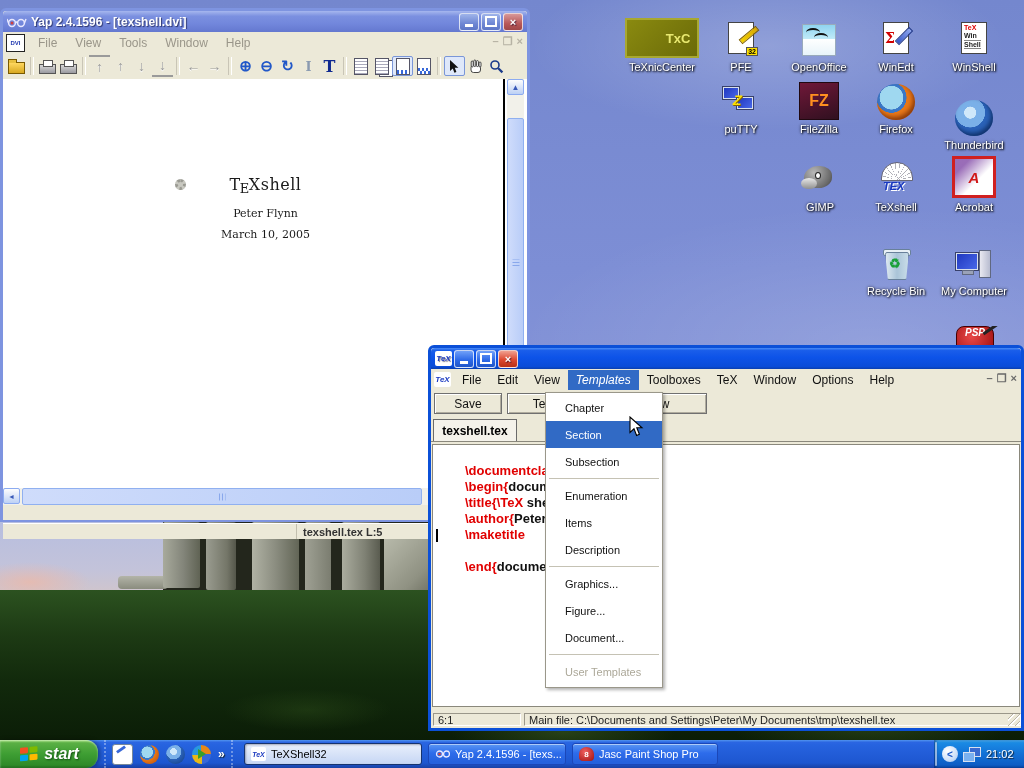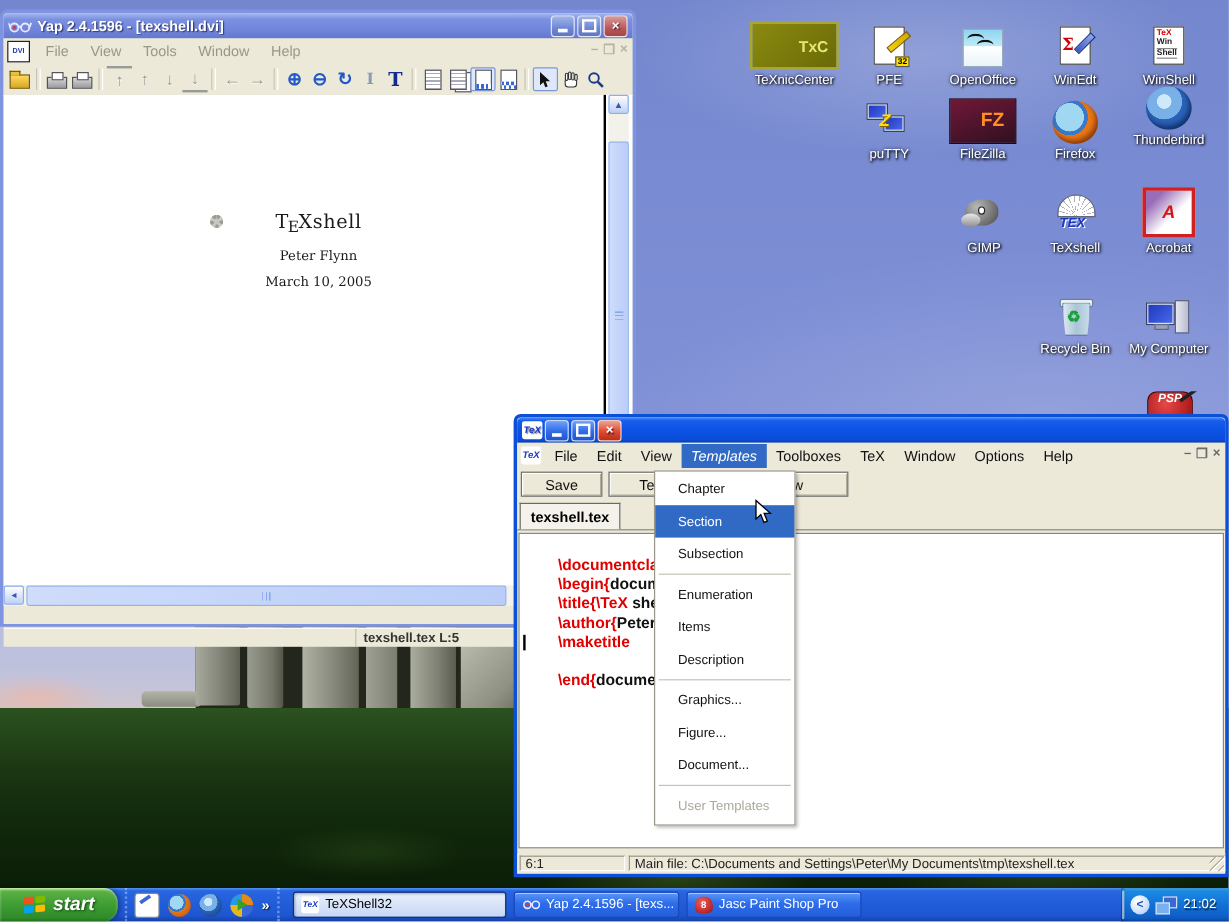--- a/index.html
+++ b/index.html
@@ -46,21 +46,21 @@
   .art-oo .card{position:absolute;left:2px;top:2px;width:32px;height:30px;background:linear-gradient(180deg,#8fd4f0 0%,#bfeaf8 45%,#fff 46%,#e8f4fa 100%);border:1px solid #9ab;}
   .bird{position:absolute;width:14px;height:7px;border-top:2.5px solid #111;border-radius:50% 50% 0 0;}
   .art-we .sigma{position:absolute;left:8px;top:8px;color:#d00000;font-weight:bold;font-size:14px;font-family:"DejaVu Serif",serif;}
   .penblue{position:absolute;width:18px;height:4px;background:linear-gradient(90deg,#3858c8,#90a8f0);transform:rotate(-45deg);right:1px;top:11px;border:1px solid #203888;}
   .art-ws .t1{position:absolute;left:9px;top:2px;font-size:7px;font-weight:bold;color:#d00;}
   .art-ws .t2{position:absolute;left:9px;top:10px;font-size:7px;font-weight:bold;color:#222;}
   .art-ws .t3{position:absolute;left:9px;top:18px;font-size:7px;font-weight:bold;color:#222;border-top:1px solid #888;border-bottom:1px solid #888;}
   .mon{position:absolute;width:16px;height:12px;background:#d8e0ec;border:1px solid #38406a;}
   .mon .scr{position:absolute;inset:1px;background:linear-gradient(135deg,#2038c0,#4868e8);}
   .art-putty .bolt{position:absolute;left:12px;top:8px;width:12px;height:12px;color:#ffe000;font-weight:bold;font-size:14px;text-shadow:1px 1px 0 #806000;transform:skewX(-15deg);}
-  .art-fz{background:linear-gradient(160deg,#701838 0%,#301020 100%);border:1px solid #200810;display:flex;align-items:center;justify-content:center;color:#ff9020;font-weight:bold;font-size:16px;padding-left:16px;}
+  .art-fz{background:linear-gradient(160deg,#701838 0%,#301020 100%);border:1px solid #200810;display:flex;align-items:center;justify-content:center;color:#ff9020;font-weight:bold;font-size:16px;}
   .art-ffx{border-radius:50%;background:radial-gradient(circle at 38% 38%,#9fd8f0 0 36%,#3a78c8 37% 46%,#e87818 47% 75%,#b84808 100%);box-shadow:inset -2px -3px 4px rgba(80,20,0,.6);}
   .art-tb{border-radius:50%;background:radial-gradient(circle at 40% 35%,#cfe8fa 0 18%,#7ab0e8 19% 45%,#2a62b8 46% 80%,#123a80 100%);box-shadow:inset -2px -3px 4px rgba(0,20,60,.6);}
   .art-gimp .head{position:absolute;left:3px;top:4px;width:28px;height:22px;border-radius:55% 45% 50% 50%;background:radial-gradient(circle at 35% 30%,#b8b8b8,#6a6a6a 70%,#3c3c3c);}
   .art-gimp .snout{position:absolute;left:0px;top:16px;width:16px;height:11px;border-radius:50%;background:linear-gradient(180deg,#e8e8e8,#909090);}
   .art-gimp .eye{position:absolute;left:14px;top:10px;width:4px;height:5px;border-radius:50%;background:#fff;border:1px solid #222;}
   .art-shell .fan{position:absolute;left:4px;top:0;width:30px;height:17px;border-radius:30px 30px 0 0;
     background:repeating-conic-gradient(from -90deg at 50% 100%,#fff 0 14deg,#b0b0b8 14deg 17deg);border:1px solid #667;}
   .art-shell .tex{position:absolute;left:6px;top:18px;font-weight:bold;font-style:italic;font-size:11px;color:#1838c0;text-shadow:1px 1px 0 #fff;}
   .art-acro{background:#fff;border:3px solid #d02020;}
   .art-acro .swirl{position:absolute;inset:0;background:linear-gradient(135deg,rgba(120,60,160,.75) 20%,rgba(255,255,255,.2) 60%);display:flex;align-items:center;justify-content:center;color:#d01818;font-weight:bold;font-size:15px;font-style:italic;}
@@ -283,21 +283,21 @@
     <div class="lbl">puTTY</div>
   </div>
   <div class="dicon" style="left:780px;top:84px;height:52px">
     <div class="art art-fz">FZ</div>
     <div class="lbl">FileZilla</div>
   </div>
   <div class="dicon" style="left:857px;top:84px;height:52px">
     <div class="art art-ffx"></div>
     <div class="lbl">Firefox</div>
   </div>
-  <div class="dicon" style="left:935px;top:72px;height:52px">
+  <div class="dicon" style="left:935px;top:100px;height:52px">
     <div class="art art-tb"></div>
     <div class="lbl">Thunderbird</div>
   </div>
   <div class="dicon" style="left:781px;top:160px;height:54px">
     <div class="art art-gimp">
         <div class="head"></div>
         <div class="snout"></div>
         <div class="eye"></div>
       </div>
     <div class="lbl">GIMP</div>

